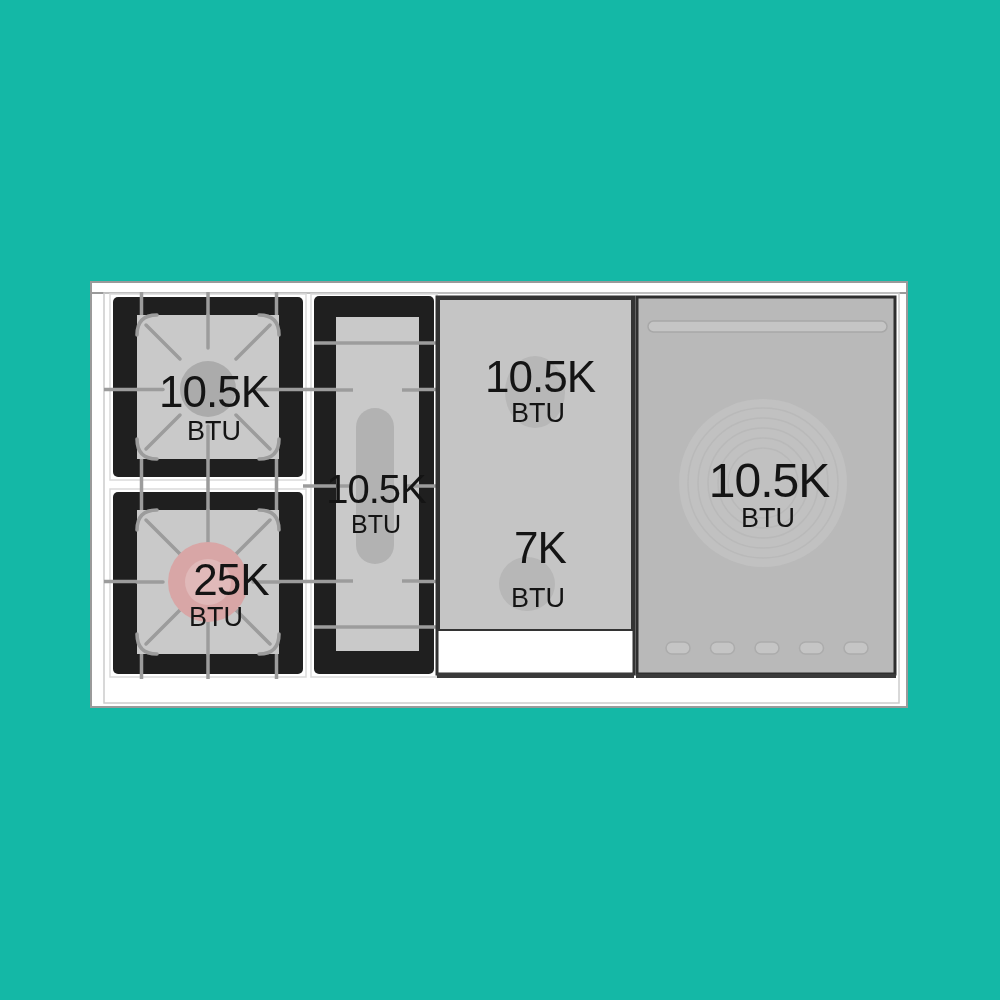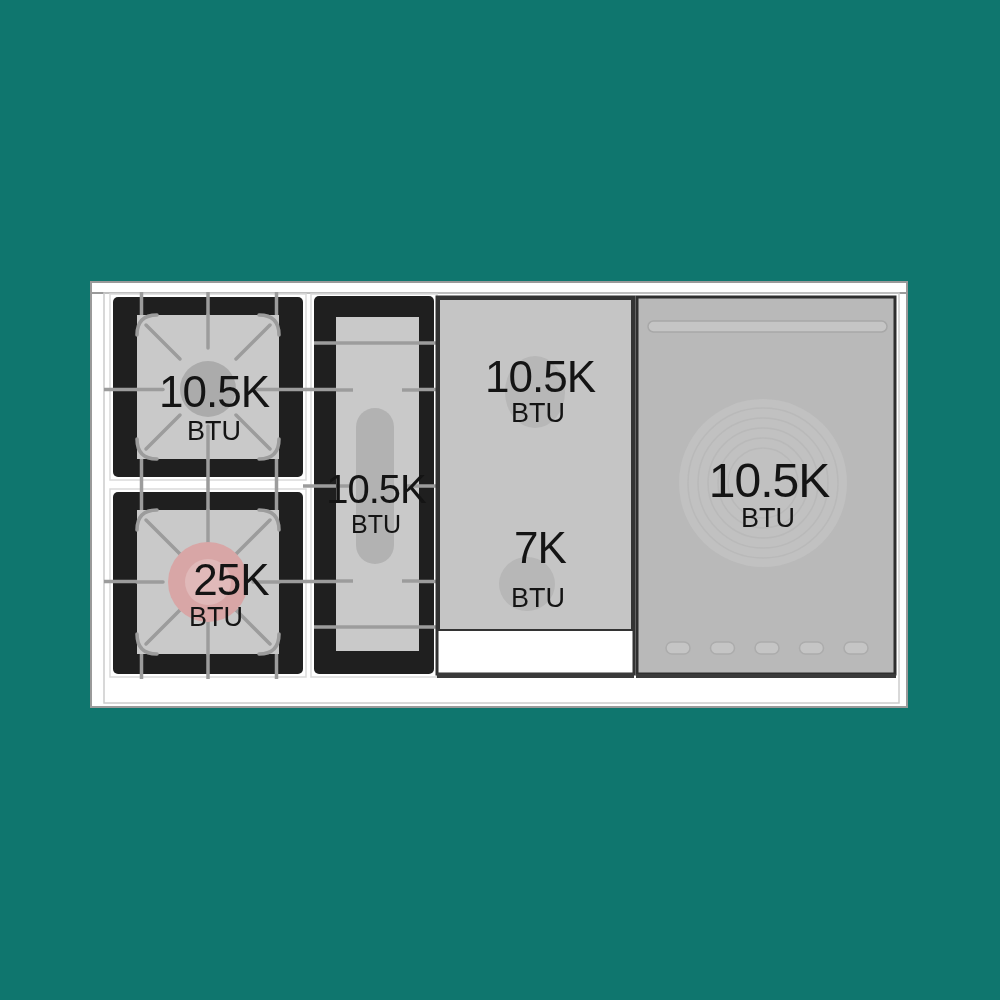--- a/index.html
+++ b/index.html
@@ -1,16 +1,16 @@
 <!DOCTYPE html>
 <html><head>
 <meta charset="utf-8">
 <style>
   html,body{margin:0;padding:0;background:#ffffff;}
-  #stage{position:relative;width:1000px;height:1000px;background:#0f766e;overflow:hidden;font-family:"Liberation Sans",sans-serif;}
+  #stage{position:relative;width:1000px;height:1000px;background:#14b8a6;overflow:hidden;font-family:"Liberation Sans",sans-serif;}
   #art{position:absolute;left:0;top:0;width:1000px;height:1000px;}
   .lbl{position:absolute;transform:translate(-50%,-50%);color:#141414;white-space:nowrap;line-height:1;font-family:"Liberation Sans",sans-serif;}
   .big{font-size:44px;letter-spacing:-1px;}
   .big-oval{font-size:40px;letter-spacing:-1px;}
   .big-right{font-size:48px;letter-spacing:-1px;}
   .btu{font-size:27px;}
   .btu-oval{font-size:25px;}
 </style>
 </head>
 <body>

